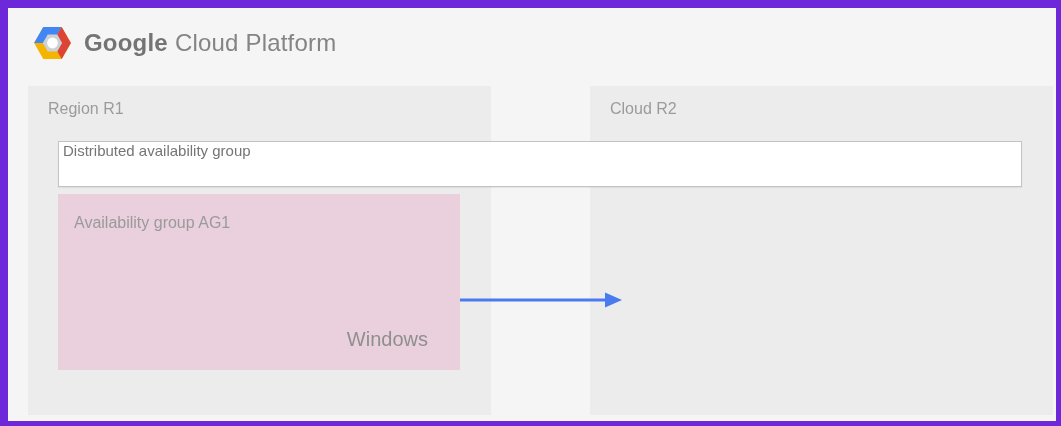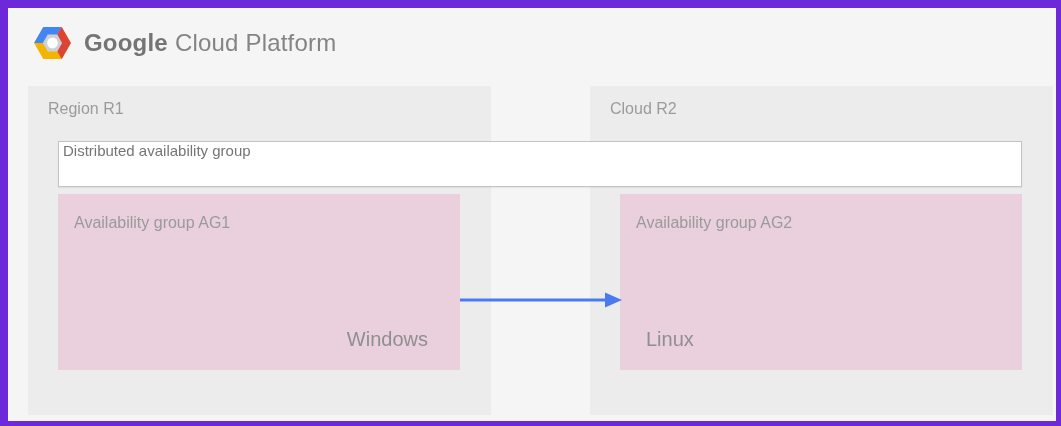--- a/index.html
+++ b/index.html
@@ -108,24 +108,20 @@
 
     <div class="dag-box">
       <span class="dag-label">Distributed availability group</span>
     </div>
 
     <div class="ag ag1">
       <div class="ag-label">Availability group AG1</div>
       <div class="os-label os-windows">Windows</div>
     </div>
 
-    <div class="ag ag2">
-      <div class="ag-label">Availability group AG2</div>
-      <div class="os-label os-linux">Linux</div>
-    </div>
 
     <svg class="arrow-svg" viewBox="0 0 166 20" aria-hidden="true">
       <line x1="2" y1="10" x2="150" y2="10" stroke="#4a7af0" stroke-width="3"></line>
       <polygon points="147,2.5 164,10 147,17.5" fill="#4a7af0"></polygon>
     </svg>
 
   </div>
 </div>
 
 </body></html>

